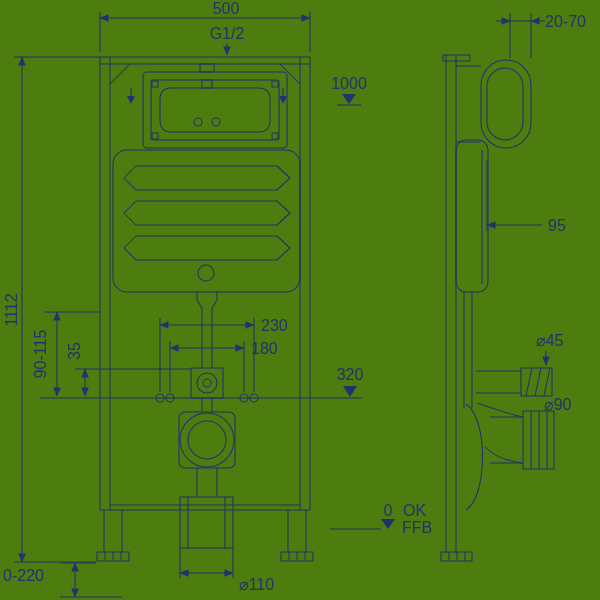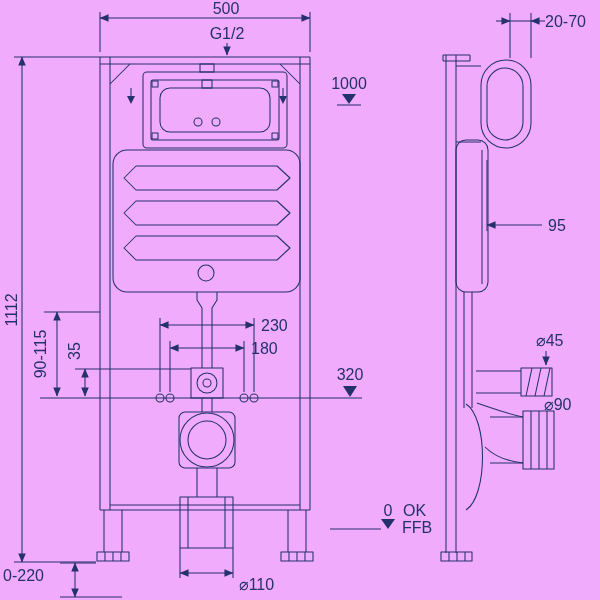--- a/index.html
+++ b/index.html
@@ -1,16 +1,16 @@
 <!DOCTYPE html>
 <html><head>
 <meta charset="utf-8">
 <style>
   html,body{margin:0;padding:0;background:#ffffff;}
-  .canvas{width:600px;height:600px;background:#f0abfc;position:relative;overflow:hidden;}
+  .canvas{width:600px;height:600px;background:#4d7c0f;position:relative;overflow:hidden;}
   svg{display:block;}
   text{font-family:"Liberation Sans","DejaVu Sans",sans-serif;font-size:16px;}
   .rot{font-size:16px;}
 </style>
 </head>
 <body>
 
 <div class="canvas">
 <svg width="600" height="600" viewBox="0 0 600 600">
   <defs>

